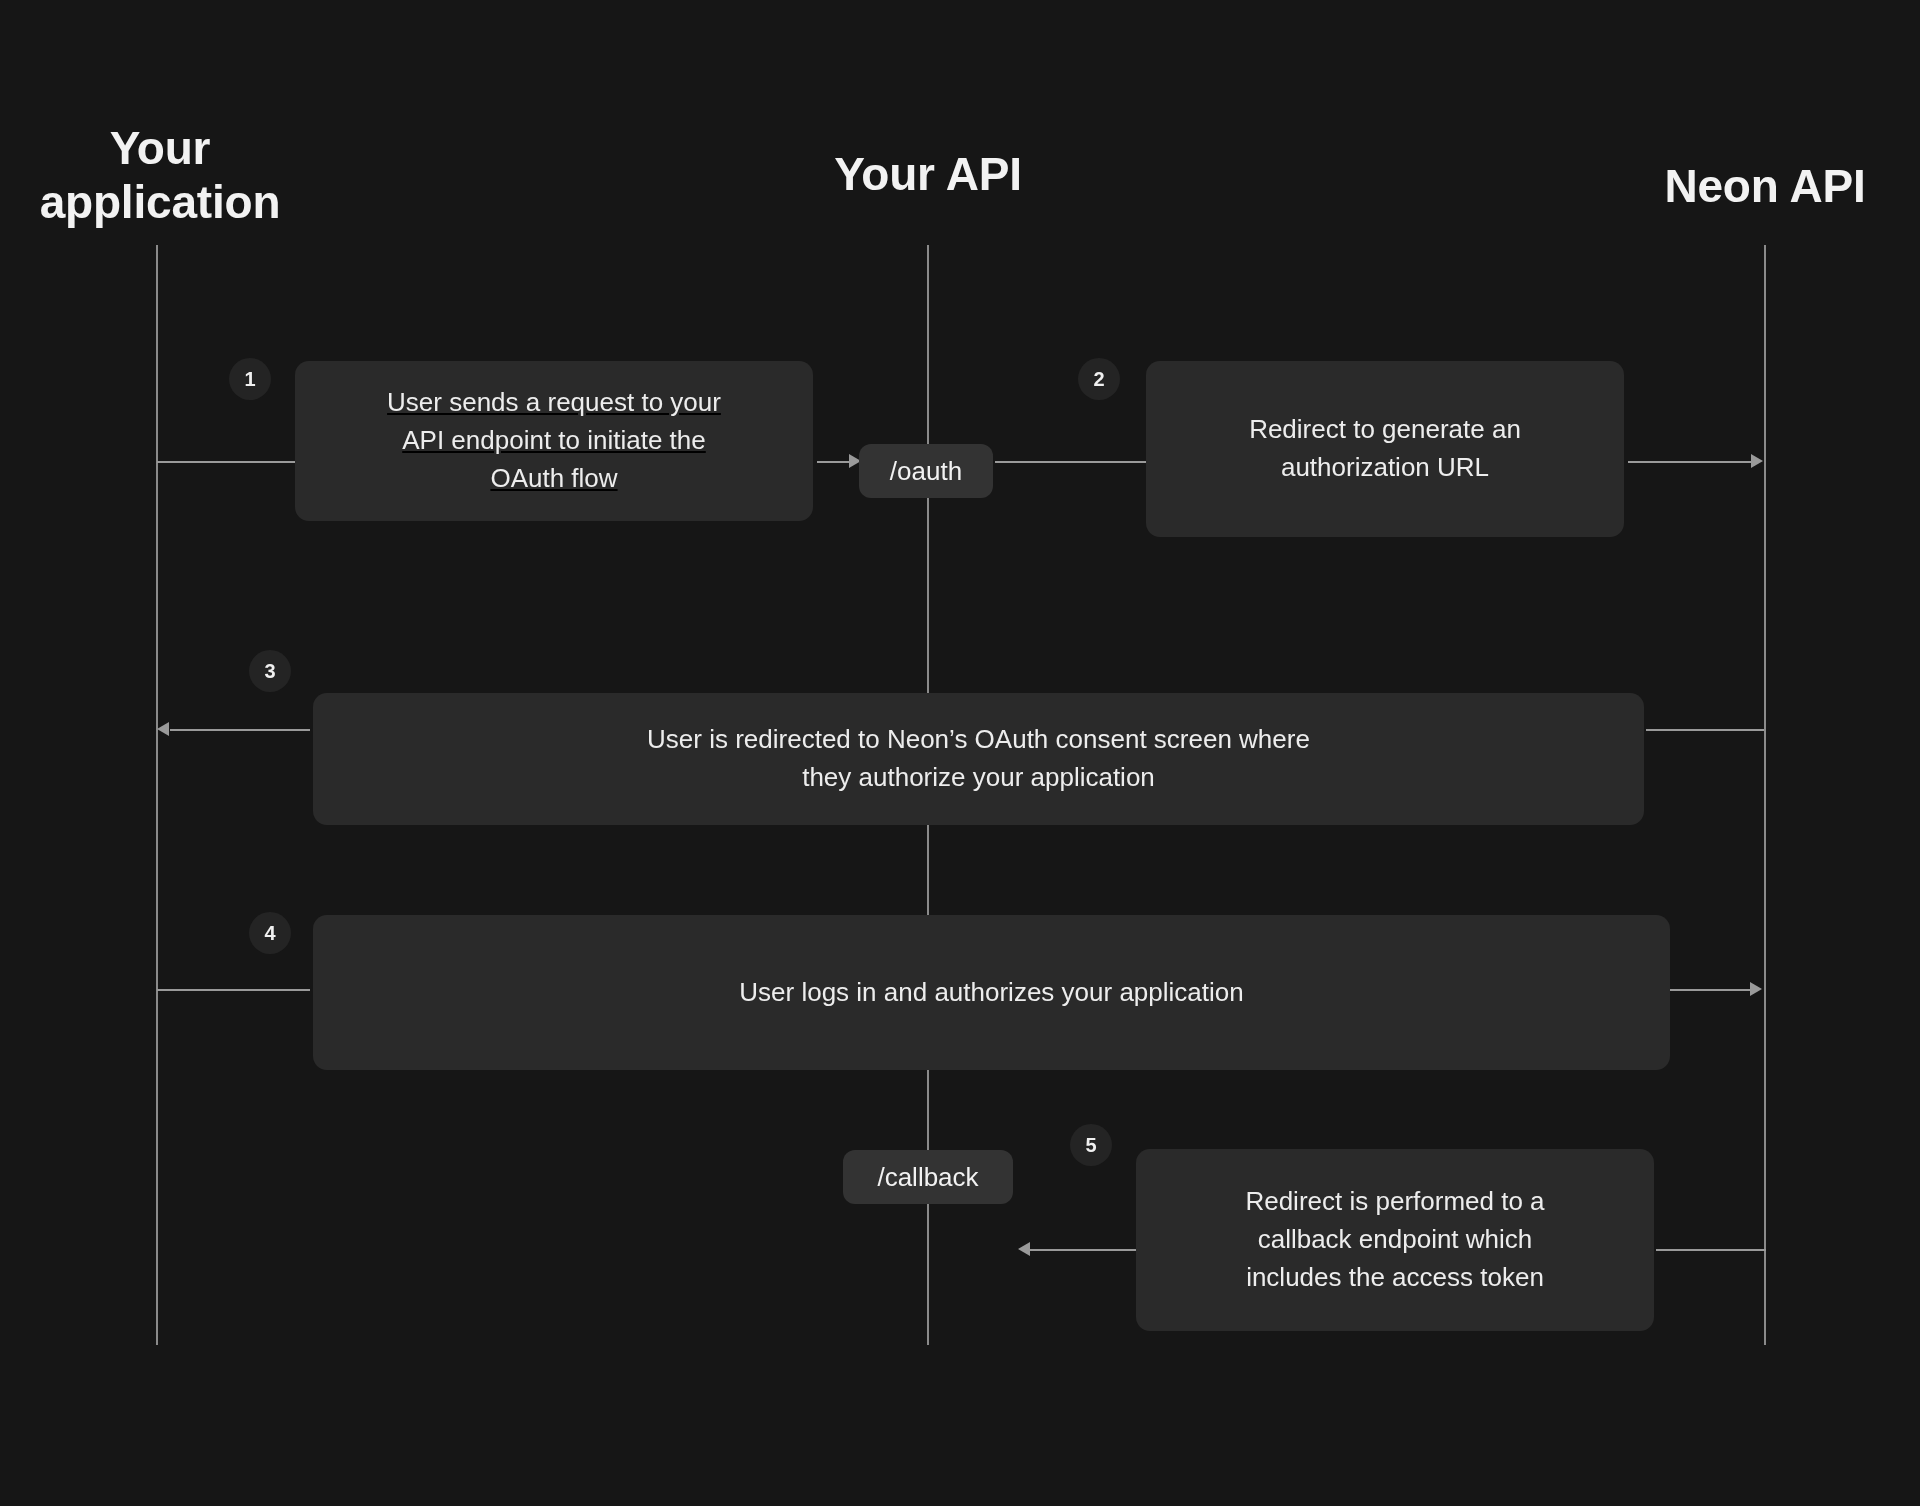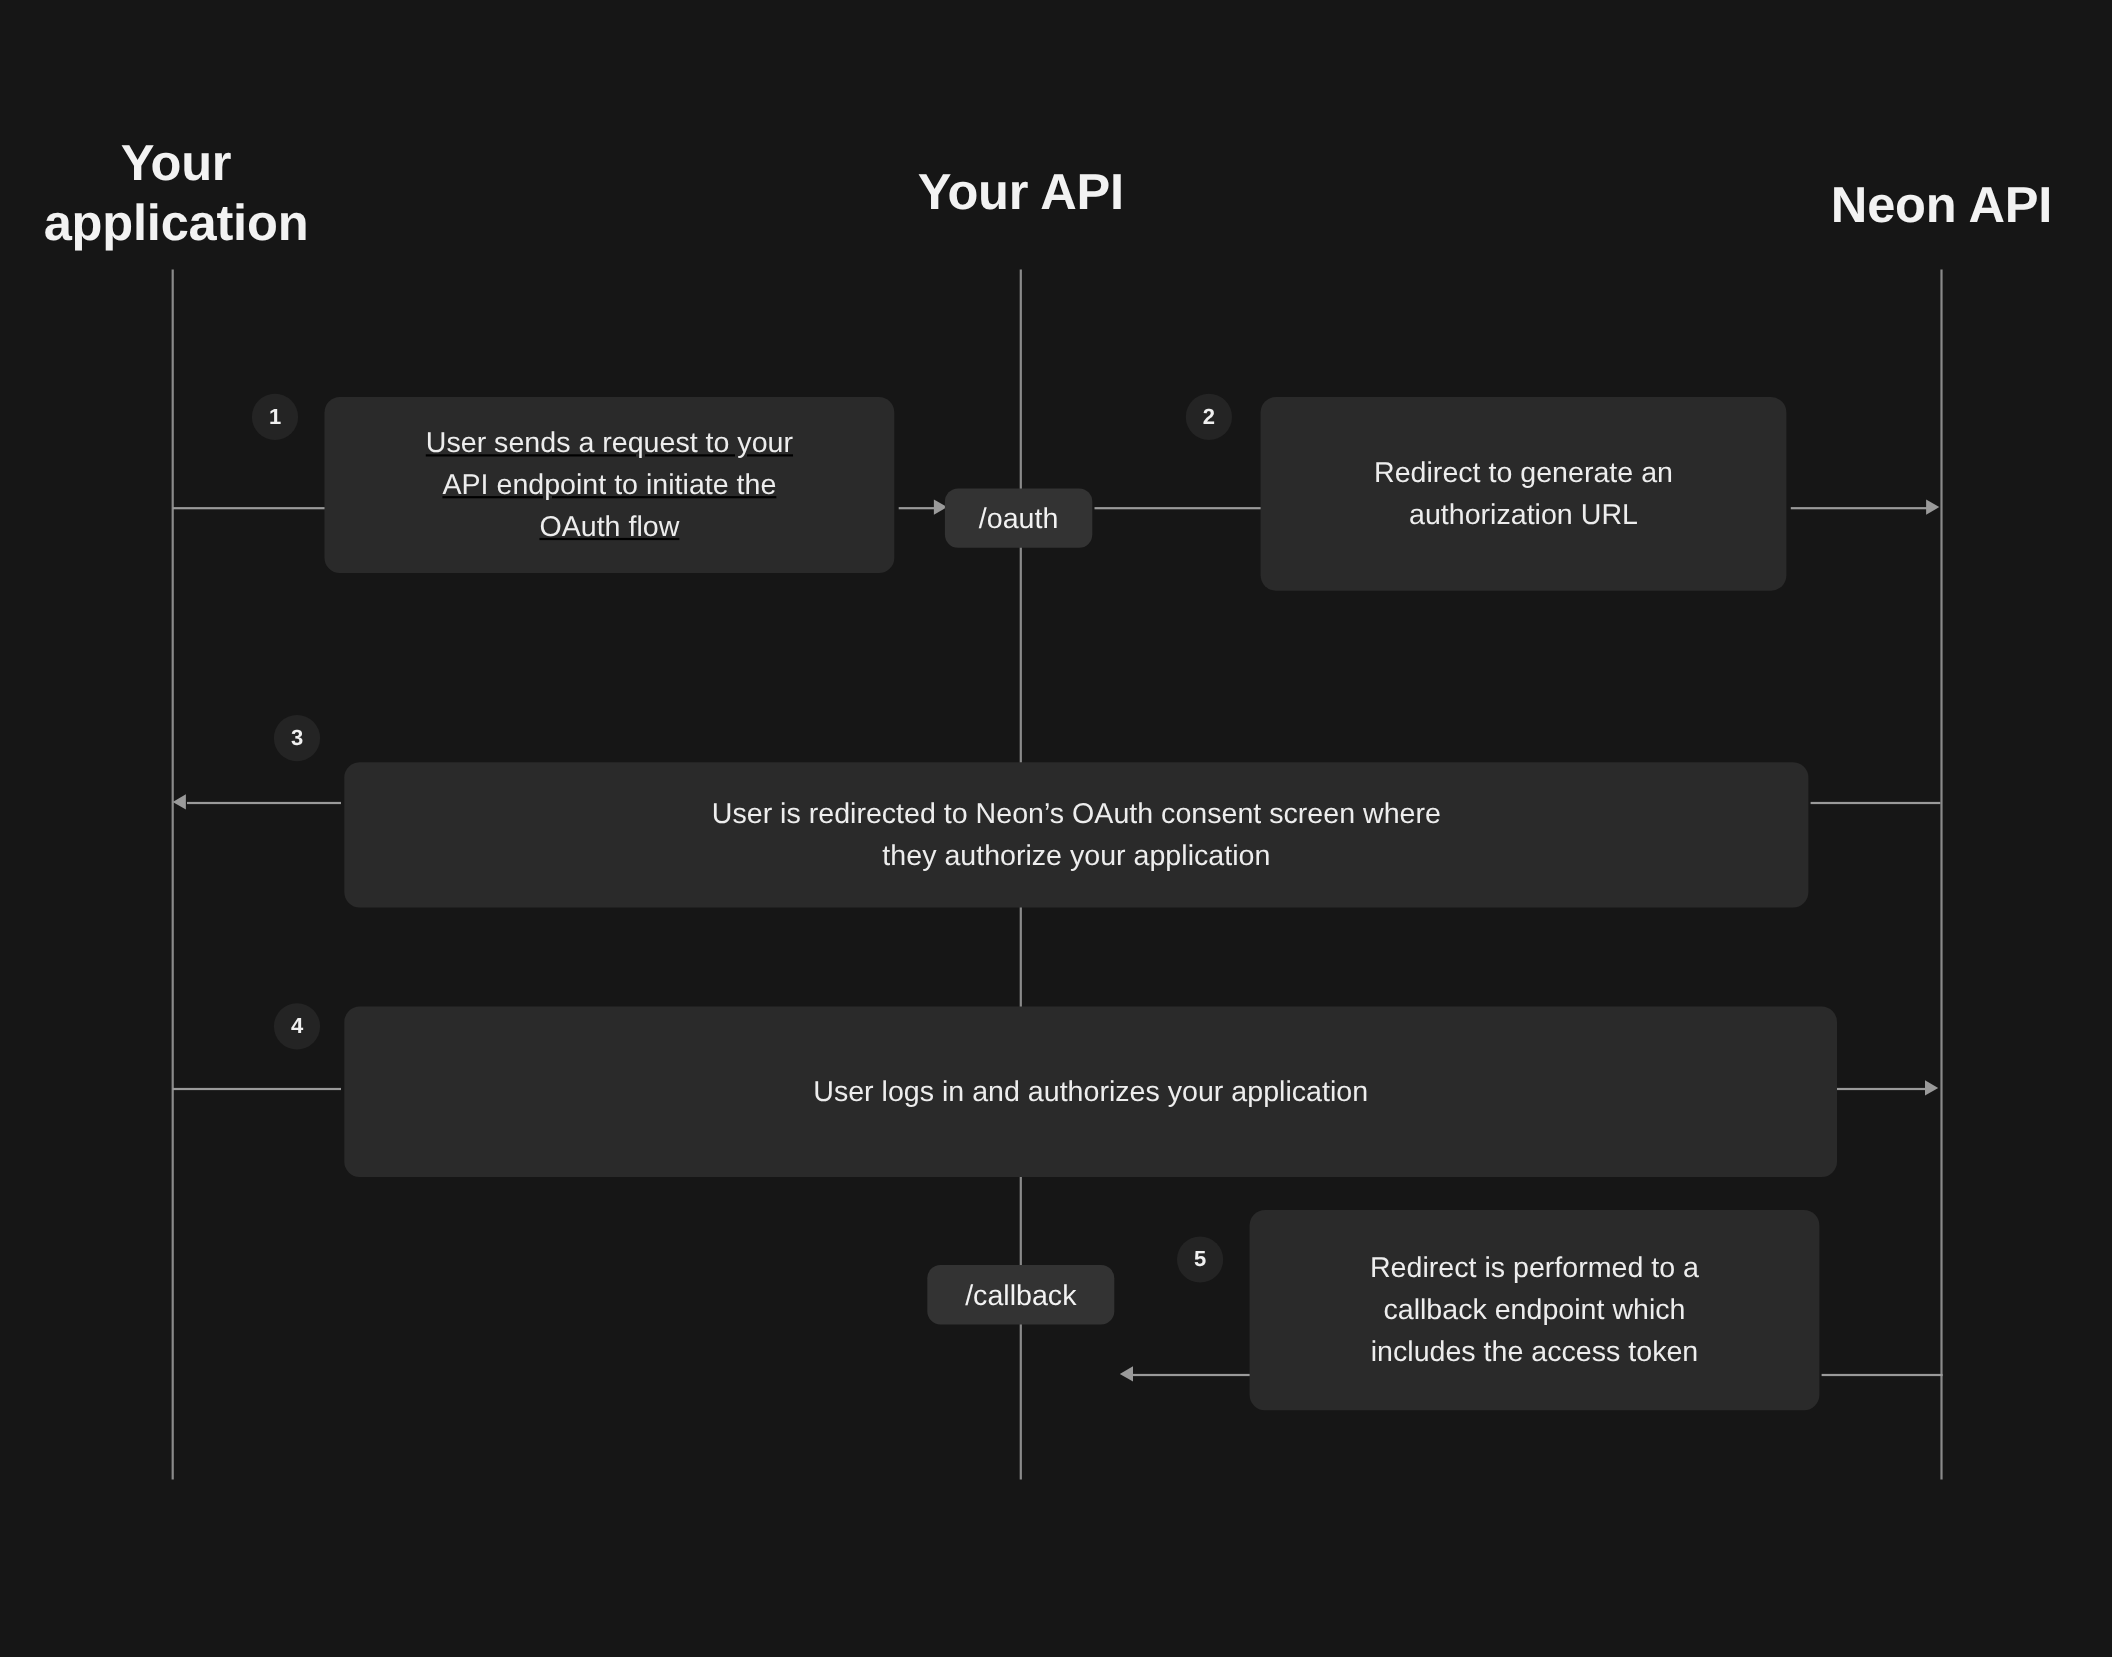--- a/index.html
+++ b/index.html
@@ -60,21 +60,21 @@
     font-size: 26px;
     line-height: 1.45;
     text-align: center;
     white-space: pre-line;
   }
 
   #box-1 { left: 295px;  top: 361px;  width: 518px; height: 160px; text-decoration: underline; }
   #box-2 { left: 1146px; top: 361px;  width: 478px; height: 176px; }
   #box-3 { left: 313px;  top: 653px;  width: 1331px; height: 132px; margin-top: 40px; }
   #box-4 { left: 313px;  top: 915px;  width: 1357px; height: 155px; }
-  #box-5 { left: 1136px; top: 1100px; width: 518px; height: 182px; }
+  #box-5 { left: 1136px; top: 1149px; width: 518px; height: 182px; }
 
   
   .badge {
     position: absolute;
     width: 42px;
     height: 42px;
     border-radius: 50%;
     background: #242424;
     color: #f0f0f0;
     font-size: 20px;

